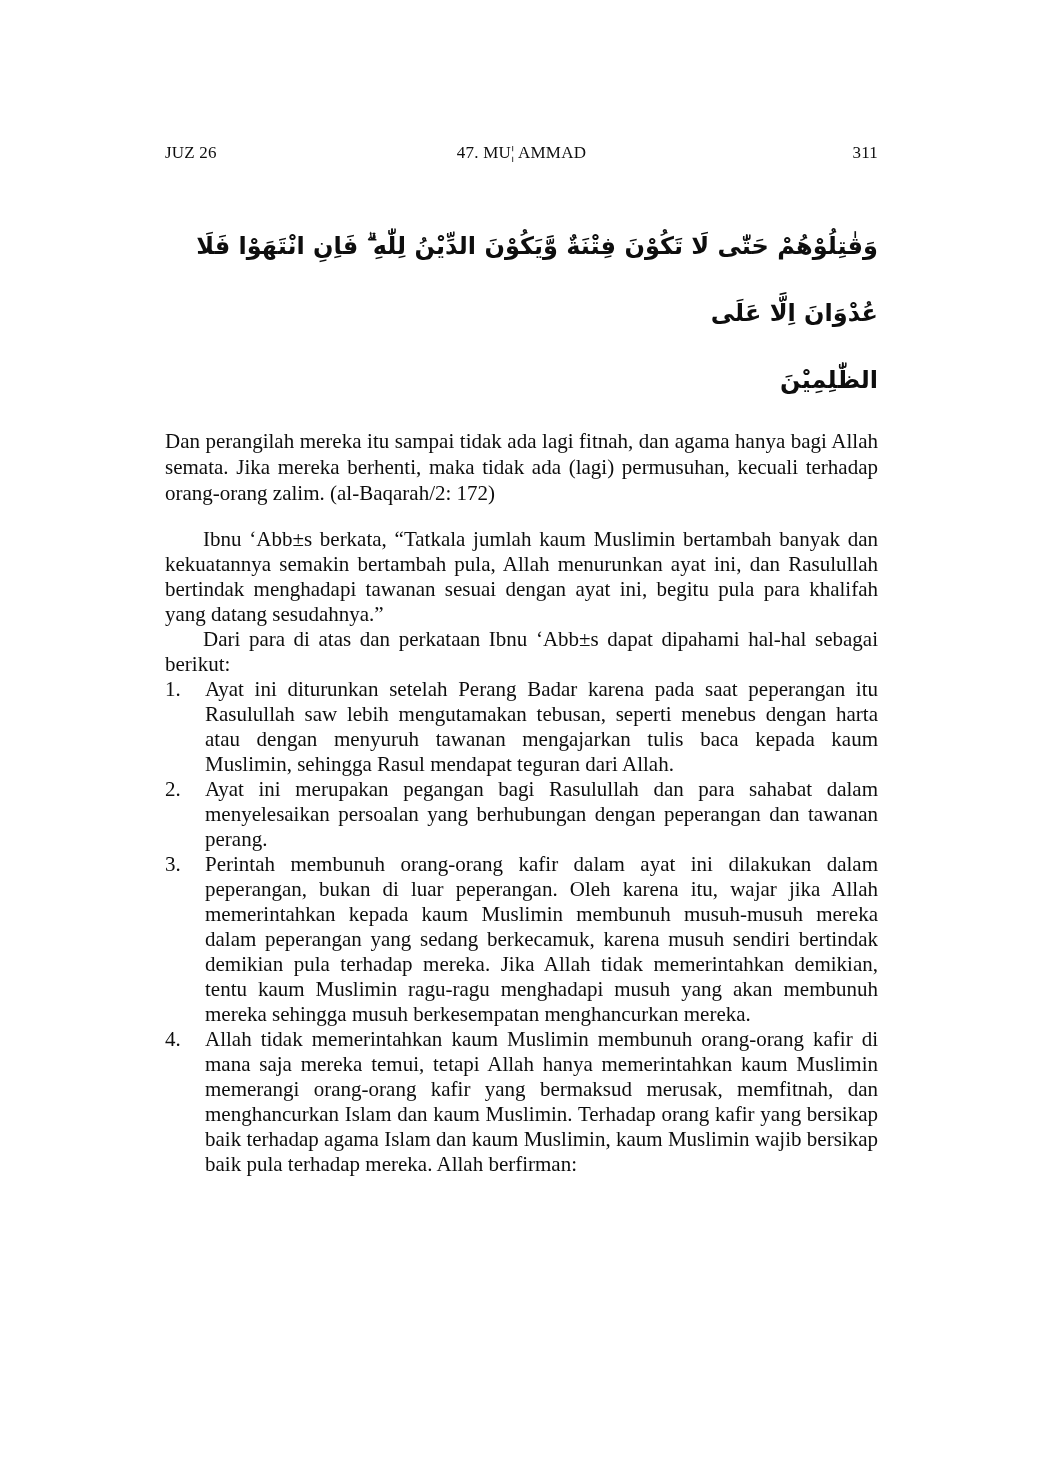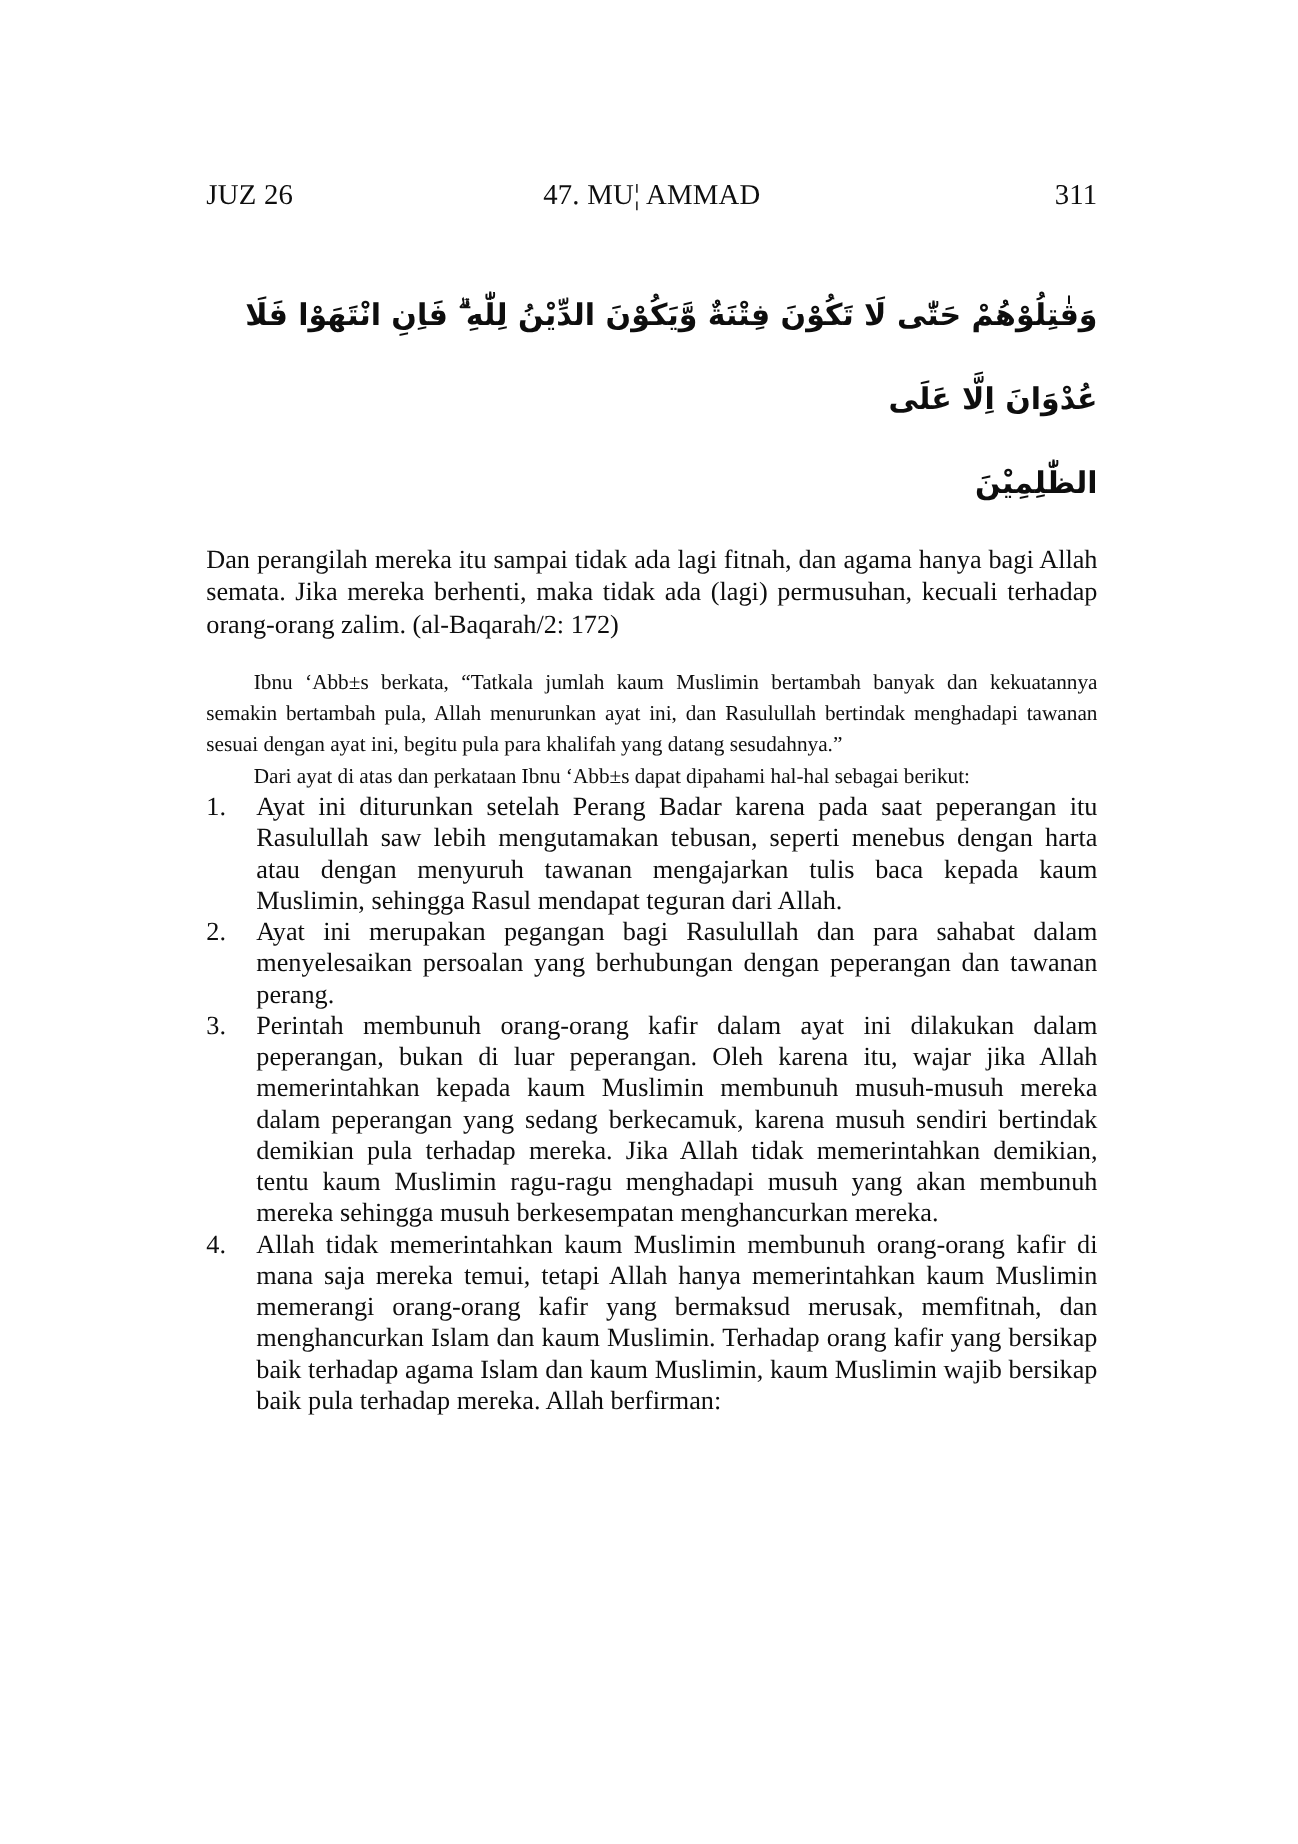--- a/index.html
+++ b/index.html
@@ -17,21 +17,21 @@
   }
   .page {
     box-sizing: border-box;
     width: 1038px;
     height: 1475px;
     padding: 143px 160px 0 165px;
   }
   .header {
     display: flex;
     align-items: flex-start;
-    font-size: 23px;
+    font-size: 17px;
     letter-spacing: 0.2px;
   }
   .h-left  { flex: 1; text-align: left; }
   .h-center{ flex: 2; text-align: center; }
   .h-right { flex: 1; text-align: right; }
 
   .arabic {
     direction: rtl;
     unicode-bidi: embed;
     text-align: right;
@@ -44,21 +44,21 @@
 
   .translation {
     margin-top: 14px;
     font-size: 21px;
     line-height: 26px;
     text-align: justify;
   }
   .translation .it { }
 
   .para {
-    font-size: 17px;
+    font-size: 21px;
     line-height: 25px;
     text-align: justify;
     text-indent: 38px;
     margin: 0;
   }
   .para.first { margin-top: 18px; }
 
   .list {
     font-size: 21px;
     line-height: 25px;
@@ -86,21 +86,21 @@
 
   <div class="arabic">
     <div>وَقٰتِلُوْهُمْ حَتّٰى لَا تَكُوْنَ فِتْنَةٌ وَّيَكُوْنَ الدِّيْنُ لِلّٰهِ ۗ فَاِنِ انْتَهَوْا فَلَا عُدْوَانَ اِلَّا عَلَى</div>
     <div>الظّٰلِمِيْنَ</div>
   </div>
 
   <p class="translation"><span class="it">Dan perangilah mereka itu sampai tidak ada lagi fitnah, dan agama hanya bagi Allah semata. Jika mereka berhenti, maka tidak ada (lagi) permusuhan, kecuali terhadap orang-orang zalim.</span> <span>(al-Baqarah/2: 172)</span></p>
 
   <p class="para first">Ibnu ‘Abb±s berkata, “Tatkala jumlah kaum Muslimin bertambah banyak dan kekuatannya semakin bertambah pula, Allah menurunkan ayat ini, dan Rasulullah bertindak menghadapi tawanan sesuai dengan ayat ini, begitu pula para khalifah yang datang sesudahnya.”</p>
 
-  <p class="para">Dari ayat di atas dan perkataan Ibnu ‘Abb±s dapat dipahami hal-hal sebagai berikut:</p>
+  <p class="para">Dari para di atas dan perkataan Ibnu ‘Abb±s dapat dipahami hal-hal sebagai berikut:</p>
 
   <div class="list">
     <div class="list-item">
       <span class="num">1.</span>
       <span class="item-text">Ayat ini diturunkan setelah Perang Badar karena pada saat peperangan itu Rasulullah saw lebih mengutamakan tebusan, seperti menebus dengan harta atau dengan menyuruh tawanan mengajarkan tulis baca kepada kaum Muslimin, sehingga Rasul mendapat teguran dari Allah.</span>
     </div>
     <div class="list-item">
       <span class="num">2.</span>
       <span class="item-text">Ayat ini merupakan pegangan bagi Rasulullah dan para sahabat dalam menyelesaikan persoalan yang berhubungan dengan peperangan dan tawanan perang.</span>
     </div>

